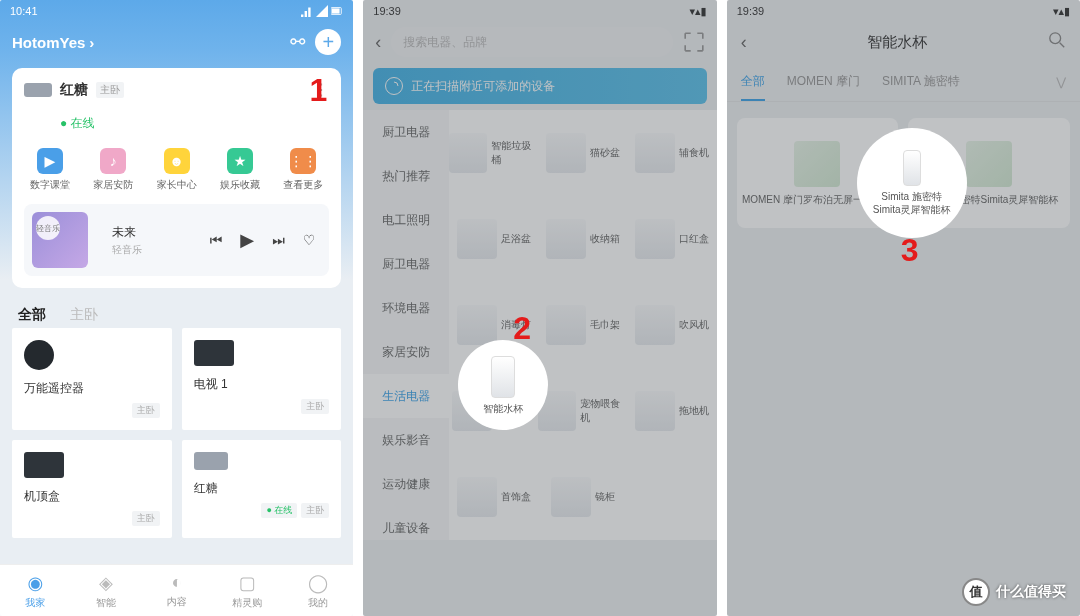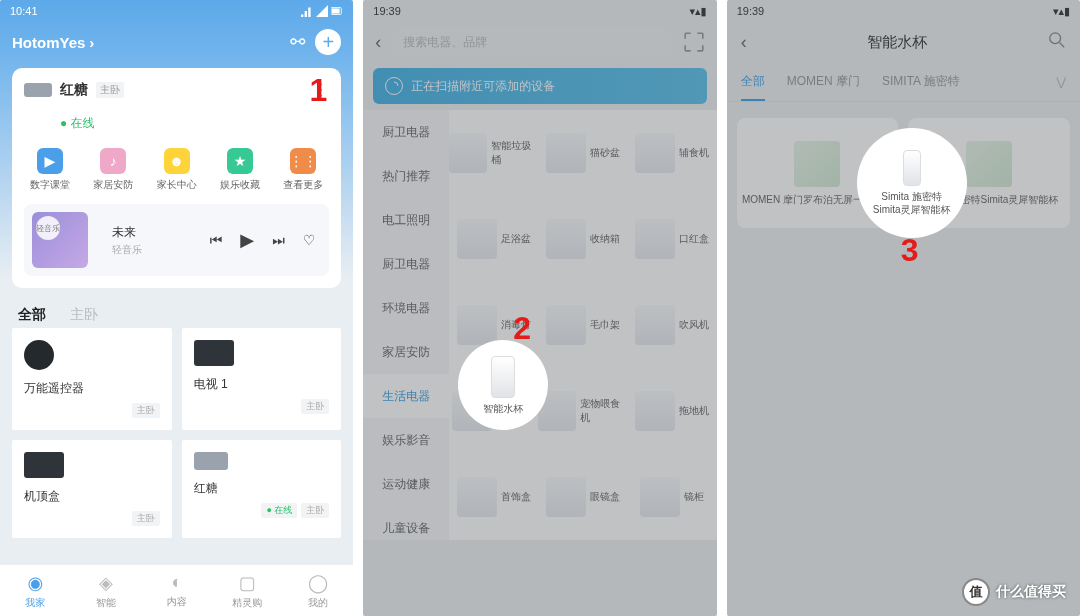--- a/index.html
+++ b/index.html
@@ -322,24 +322,20 @@
           <div class="prod">
             <div class="pi"></div>
             <div class="pn">拖地机</div>
           </div>
           <div class="prod">
             <div class="pi"></div>
             <div class="pn">首饰盒</div>
           </div>
           <div class="prod">
             <div class="pi"></div>
-            <div class="pn">眼镜盒</div>
-          </div>
-          <div class="prod">
-            <div class="pi"></div>
             <div class="pn">镜柜</div>
           </div>
         </div>
   </div>
   <div class="spotlight">
     <div class="pi2"></div>
     <div class="pn2">智能水杯</div>
   </div>
   <div class="anno" style="top:310px;left:150px">2</div>
 </div>

